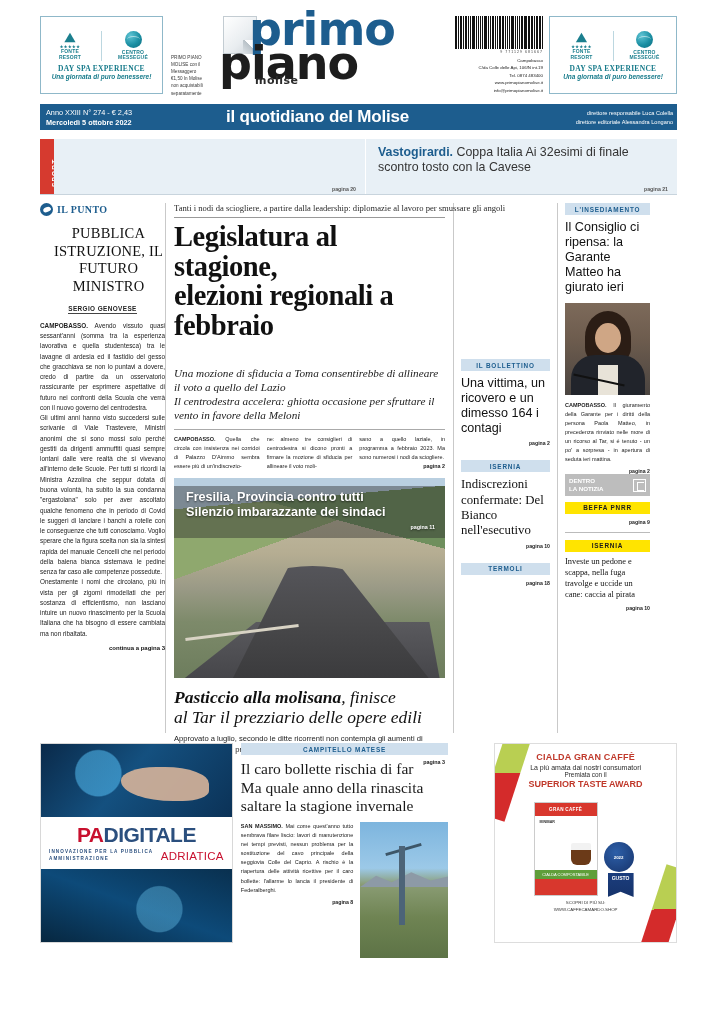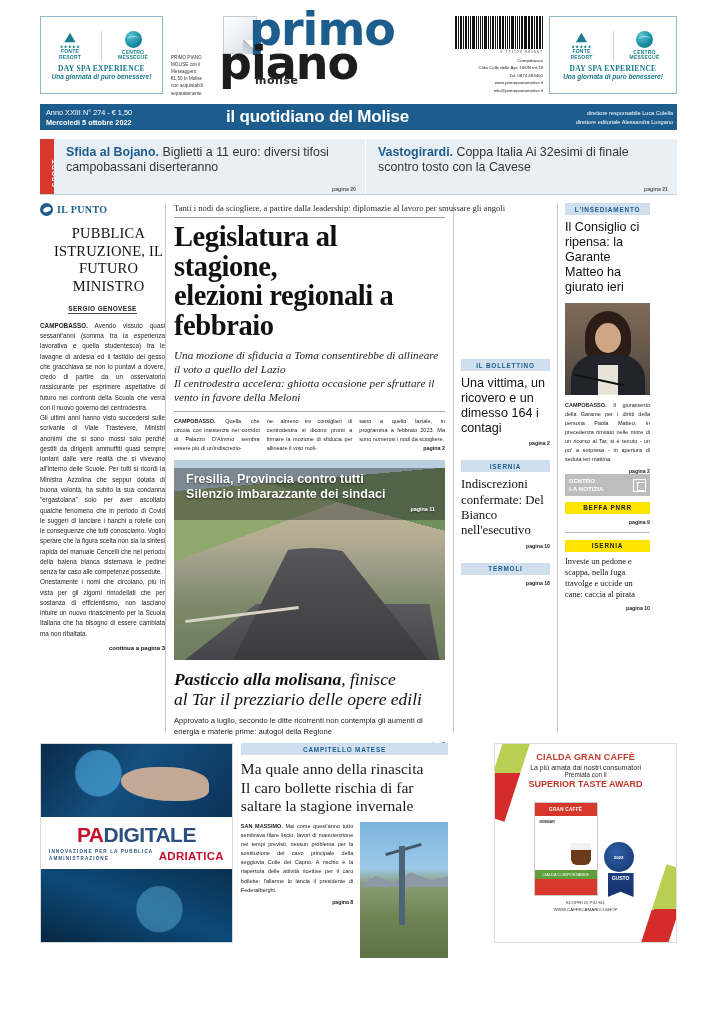--- a/index.html
+++ b/index.html
@@ -123,21 +123,21 @@
   .overline {
     font-family: "Liberation Serif", serif; font-size: 8.6px; color: #2a2a2a;
     border-bottom: 1px solid #999; padding-bottom: 4px; margin-bottom: 4px; white-space: nowrap;
   }
   .main-hl {
     font-family: "Liberation Serif", serif; font-weight: bold;
     font-size: 28.5px; line-height: 1.04; color: #111; letter-spacing: -.4px;
   }
   .sub-hl {
     font-family: "Liberation Serif", serif; font-style: italic; font-size: 11.2px;
-    line-height: 1.28; color: #1a1a1a; margin-top: 7px;
+    line-height: 1.28; color: #1a1a1a; margin-top: 25px;
     border-bottom: 1px solid #aaa; padding-bottom: 6px;
   }
   .lead3 { display: flex; gap: 7px; margin-top: 5px; }
   .lead3 p { flex: 1; font-size: 5.5px; line-height: 1.64; text-align: justify; color: #222; }
   .lead3 p b { font-weight: bold; }
   .lead-page { font-weight: bold; font-size: 5.4px; float: right; }
 
   .photo-main {
     height: 200px; margin-top: 7px; position: relative; overflow: hidden;
     background:
@@ -225,21 +225,21 @@
       radial-gradient(circle at 62% 55%, rgba(120,215,255,.35) 0 18%, transparent 19%),
       linear-gradient(200deg, #09304f 0%, #0d4a79 50%, #072740 100%);
   }
   .hand { position:absolute; right: 12%; top: 32%; width: 46%; height: 46%; background: #d7b49a; border-radius: 40% 50% 30% 60%; opacity:.9; }
   .ad-pa .label { background:#fff; padding: 6px 8px 7px; text-align:center; }
   .pa-main { font-family: "Liberation Sans", sans-serif; font-size: 21px; font-weight: bold; letter-spacing: -.5px; }
   .pa-main .red { color: #c8102e; }
   .pa-main .blue { color: #2b4f7e; }
   .pa-sub { display:flex; justify-content: space-between; align-items:center; margin-top: 2px; }
   .pa-sub .left { font-size: 4.6px; font-weight: bold; letter-spacing: 1.1px; color: #2b4f7e; line-height: 1.5; text-align:left; }
-  .pa-sub .right { font-size: 11.5px; font-weight: bold; color: #c8102e; letter-spacing: .3px; }
+  .pa-sub .right { font-size: 11.5px; font-weight: normal; color: #c8102e; letter-spacing: .3px; }
 
   .bottom-news { width: 226px; }
   .bn-body { display: flex; gap: 7px; margin-top: 6px; }
   .bn-text { flex: 1; font-size: 5.5px; line-height: 1.66; text-align: justify; }
   .bn-text b { font-weight: bold; }
   .bn-photo {
     width: 88px; height: 136px; overflow: hidden; position: relative;
     background: linear-gradient(to bottom, #7db5de 0%, #9cc9e8 34%, #8a9c74 46%, #6f8453 70%, #5d7346 100%);
   }
   .bn-photo .pylon { position:absolute; left: 44%; top: 18%; width: 6px; height: 58%; background:#4c6478; }
@@ -371,37 +371,35 @@
           </div>
         </div>
         <div class="spa-tag1">DAY SPA EXPERIENCE</div>
         <div class="spa-tag2">Una giornata di puro benessere!</div>
       </div>
     </div>
   </div>
 
   <div class="sub-bar">
     <div class="sub-left">
-      <div class="l1">Anno XXIII N° 274 - € 1,50</div>
+      <div class="l1">Anno XXIII N° 274 - € 2,43</div>
       <div>Mercoledì 5 ottobre 2022</div>
     </div>
     <div class="sub-mid">il quotidiano del Molise</div>
     <div class="sub-right">
       <div>direttore responsabile Luca Colella</div>
       <div>direttore editoriale Alessandra Longano</div>
     </div>
   </div>
 
   <div class="sport-strip">
     <div class="sport-tab">
       <span>SPORT</span>
     </div>
     <div class="sport-cell">
-      <h3><b>Sfida al Bojano.</b>
-        <span>Biglietti a 11 euro: diversi tifosi campobassani diserteranno</span></h3>
       <div class="sport-page">pagina 20</div>
     </div>
     <div class="sport-cell">
       <h3><b>Vastogirardi.</b>
         <span>Coppa Italia Ai 32esimi di finale scontro tosto con la Cavese</span></h3>
       <div class="sport-page">pagina 21</div>
     </div>
   </div>
 
   <div class="body-grid">
@@ -518,22 +516,22 @@
           <span class="left">INNOVAZIONE PER LA PUBBLICA AMMINISTRAZIONE</span>
           <span class="right">ADRIATICA</span>
         </div>
       </div>
       <div class="img-bot"></div>
     </div>
 
     <div class="bottom-news">
       <div class="kicker">CAMPITELLO MATESE</div>
       <div style="font-family:'Liberation Serif',serif;font-size:15.5px;line-height:1.2">
+        <div>Il caro bollette rischia di far</div>
         <div>Ma quale anno della rinascita</div>
-        <div>Il caro bollette rischia di far</div>
         <div>saltare la stagione invernale</div>
       </div>
       <div class="bn-body">
         <div class="bn-text">
           <b>SAN MASSIMO.</b><span> Mai come quest'anno tutto sembrava filare liscio: lavori di manutenzione nei tempi previsti, nessun problema per la sostituzione del cavo principale della seggiovia Colle del Caprio. A rischio è la riapertura delle attività ricettive per il caro bollette: l'allarme lo lancia il presidente di Federalberghi.</span>
           <div class="bn-page">pagina 8</div>
         </div>
         <div class="bn-photo">
           <div class="mount"></div>
           <div class="arm"></div>

